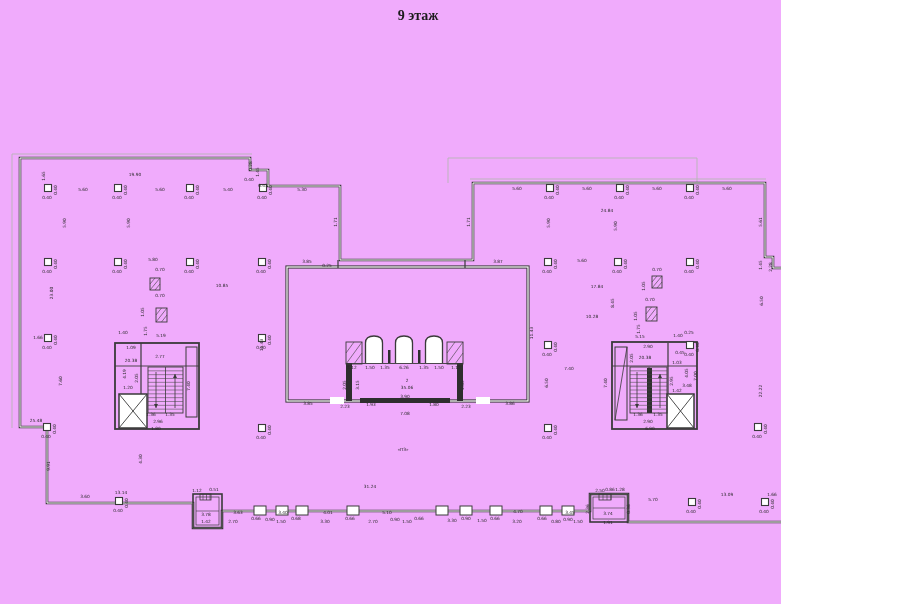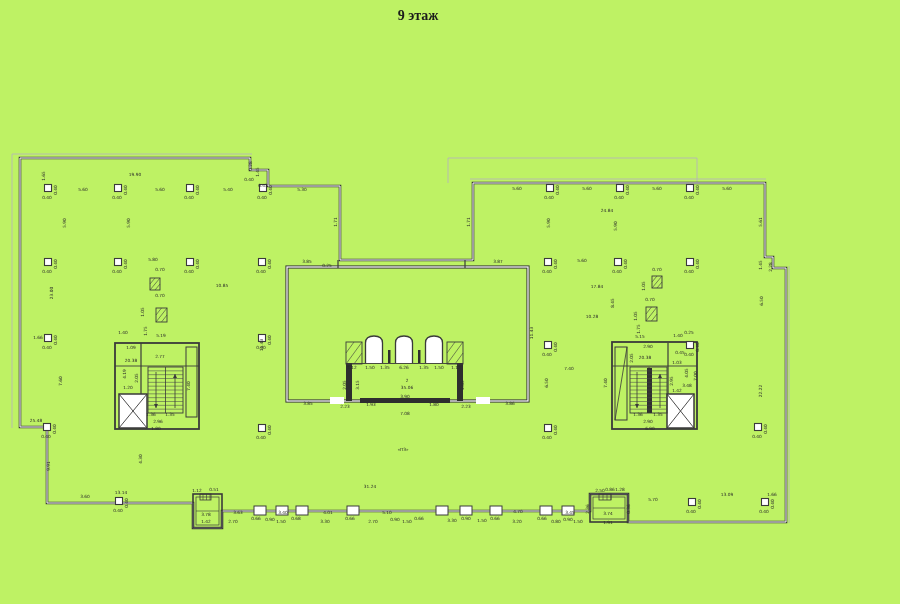--- a/index.html
+++ b/index.html
@@ -1,16 +1,16 @@
 <!DOCTYPE html>
 <html><head>
 <meta charset="utf-8">
 <style>
   html,body{margin:0;padding:0;background:#fff;}
-  .page{position:relative;width:900px;height:604px;background:#bef264;overflow:hidden;
+  .page{position:relative;width:781px;height:604px;background:#f0abfc;overflow:hidden;
         font-family:"DejaVu Sans",sans-serif;}
   .title{position:absolute;top:8px;left:418px;transform:translateX(-50%);
          font-family:"Liberation Serif",serif;font-size:14px;font-weight:600;color:#1b1b1b;
          white-space:nowrap;}
   svg{position:absolute;left:0;top:0;}
 </style>
 </head>
 <body>
 
 <div class="page">

